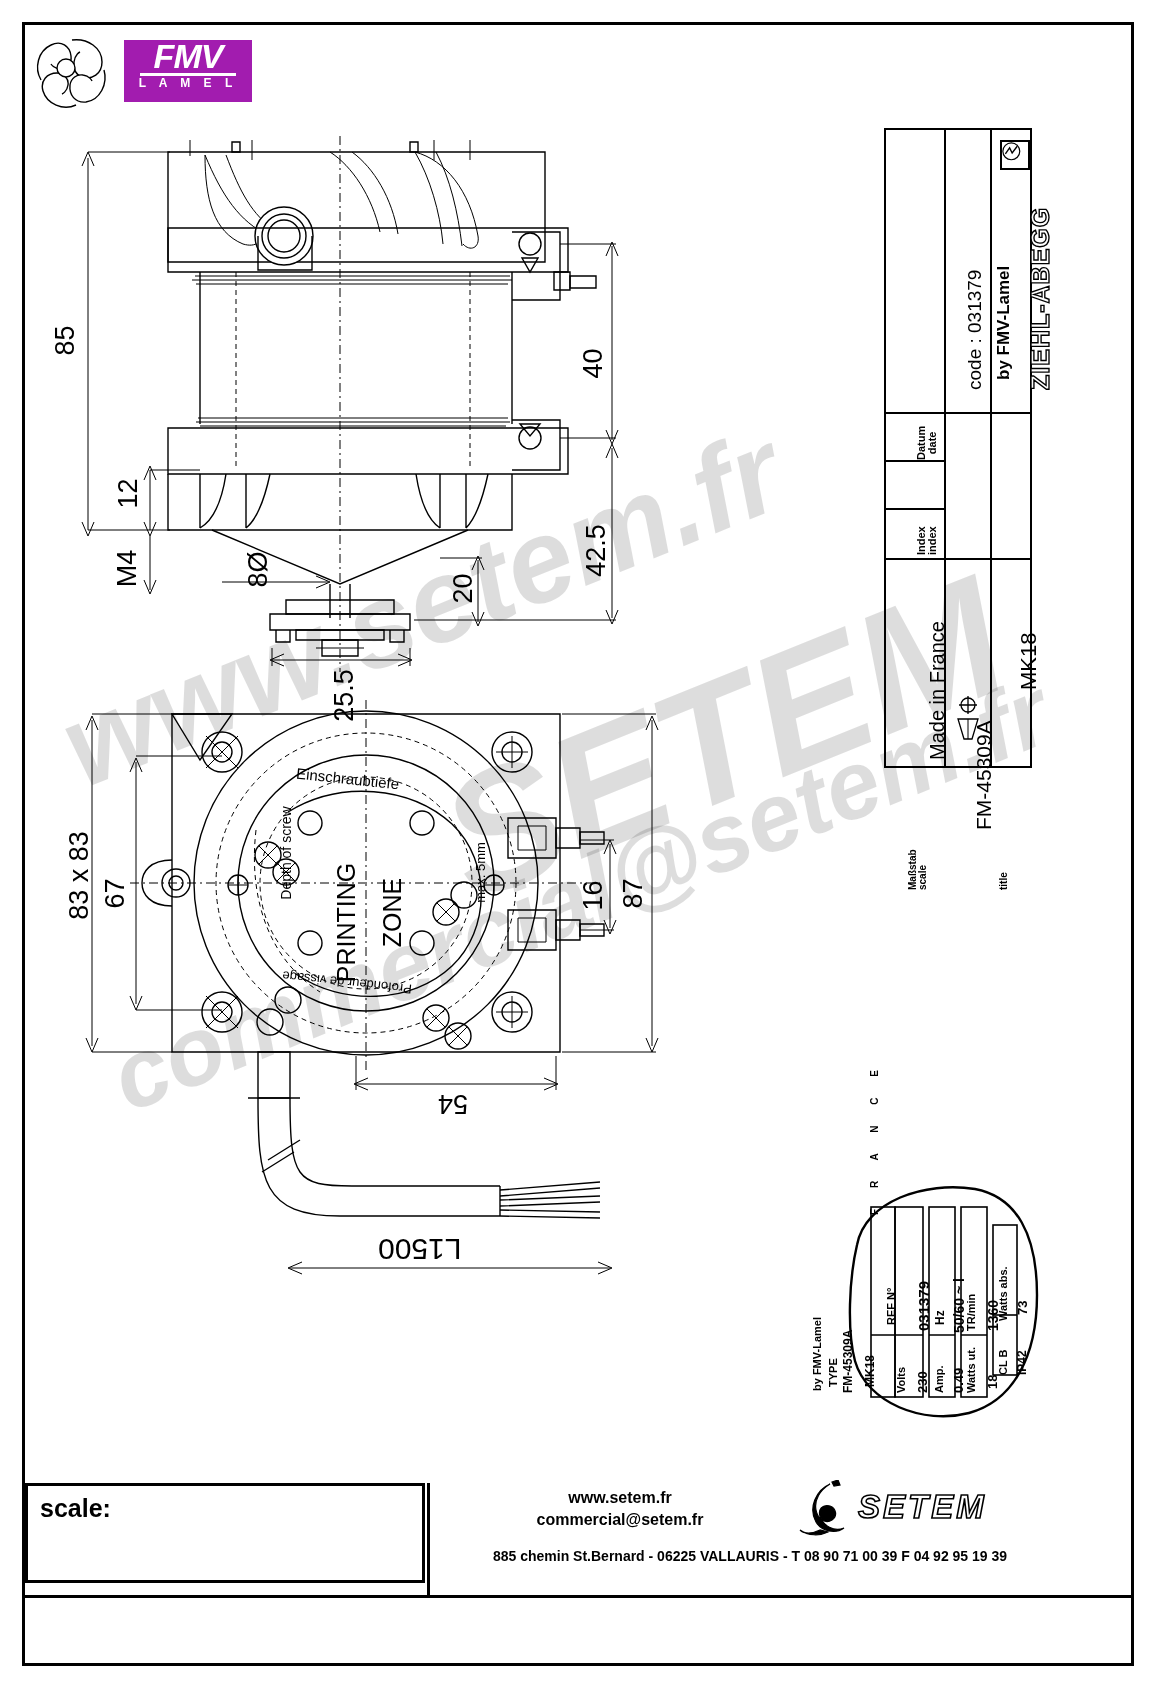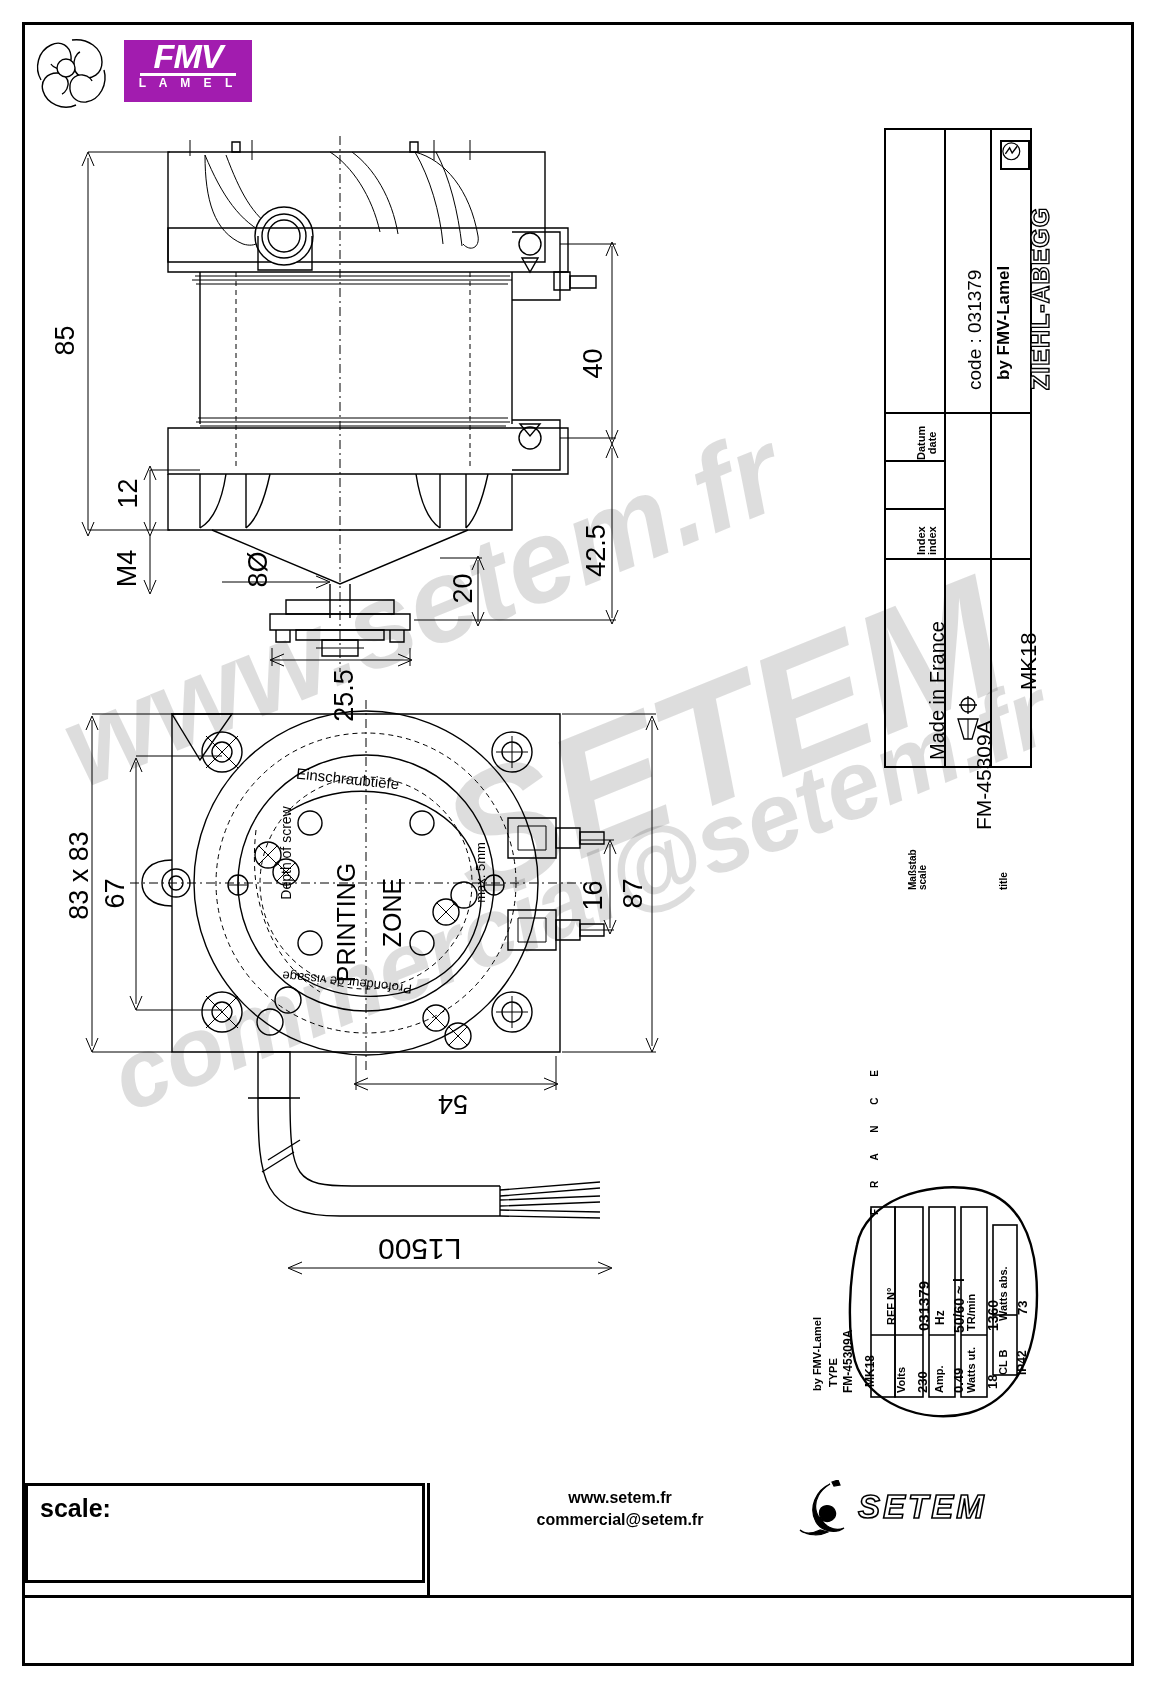--- a/index.html
+++ b/index.html
@@ -510,20 +510,21 @@
   <div class="vr-foot"></div>
 
   <div class="codebox">
     <div class="code-label">scale:</div>
   </div>
 
   <div class="setem-web">
     <div>www.setem.fr</div>
     <div>commercial@setem.fr</div>
   </div>
+  <div class="setem-addr">885 chemin St.Bernard  -  06225 VALLAURIS  -  T 08 90 71 00 39   F 04 92 95 19 39</div>
 
   <svg class="setem-logo" viewBox="0 0 250 60">
     <g fill="#000" stroke="#000" stroke-width="1.2">
       <path d="M40 4 C30 10 24 20 26 30 C28 40 36 44 42 40 C48 36 46 28 40 26
                C32 24 28 30 30 36 C33 46 44 52 54 48 C46 54 32 52 26 42
                C18 28 26 10 40 4 Z"></path>
       <path d="M42 2 L48 0 L50 5 L44 6 Z"></path>
       <path d="M30 50 C22 54 14 54 10 50 C18 56 30 56 38 52 Z"></path>
     </g>
   </svg>

